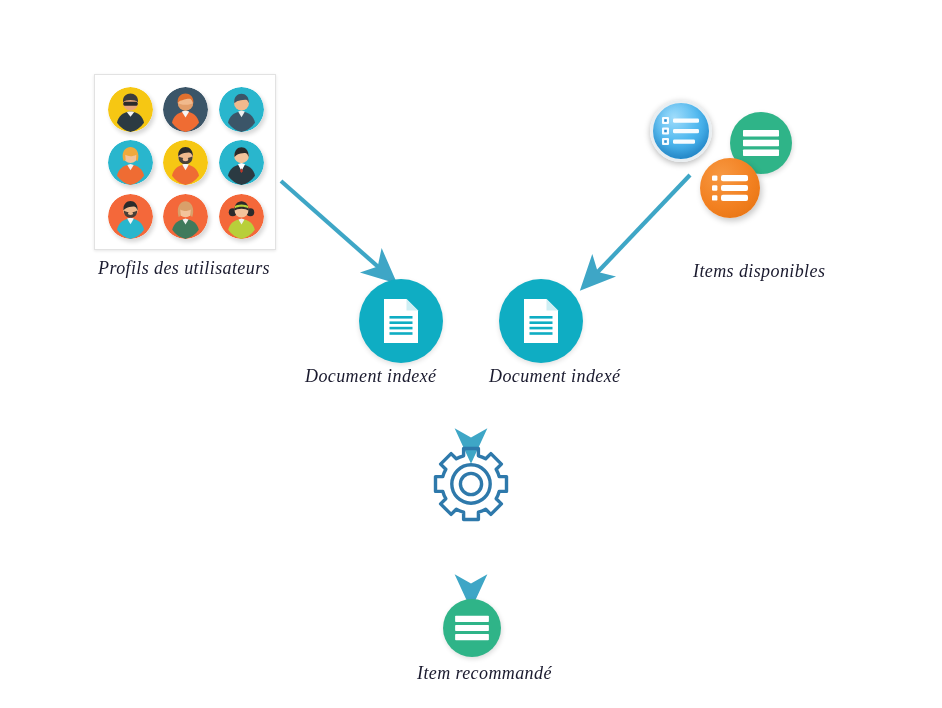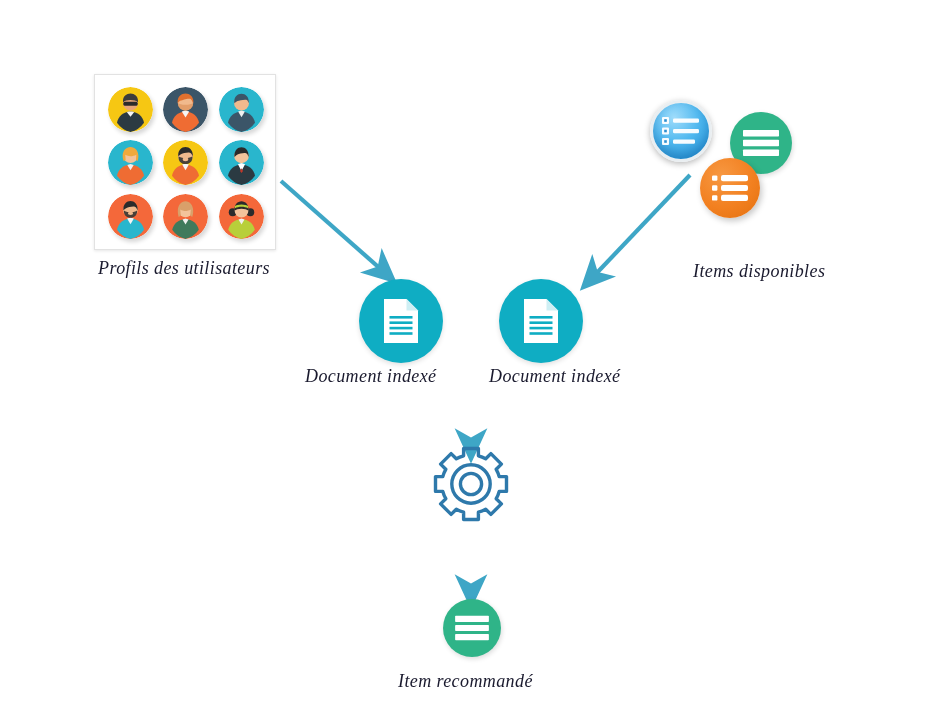--- a/index.html
+++ b/index.html
@@ -308,15 +308,15 @@
     </svg>
   </div>
 
   <div class="abs circ green-circle" style="left:443px; top:599px; width:58px; height:58px;">
     <svg width="38" height="30" viewBox="0 0 40 32">
       <rect x="2" y="3" width="36" height="6.6" rx="0.8" fill="#ffffff"></rect>
       <rect x="2" y="12.7" width="36" height="6.6" rx="0.8" fill="#ffffff"></rect>
       <rect x="2" y="22.4" width="36" height="6.6" rx="0.8" fill="#ffffff"></rect>
     </svg>
   </div>
-  <div class="abs label" style="left:398px; top:663px;margin-top:8px;">Item recommandé</div>
+  <div class="abs label" style="left:417px; top:663px;">Item recommandé</div>
 
 </div>
 
 </body></html>

